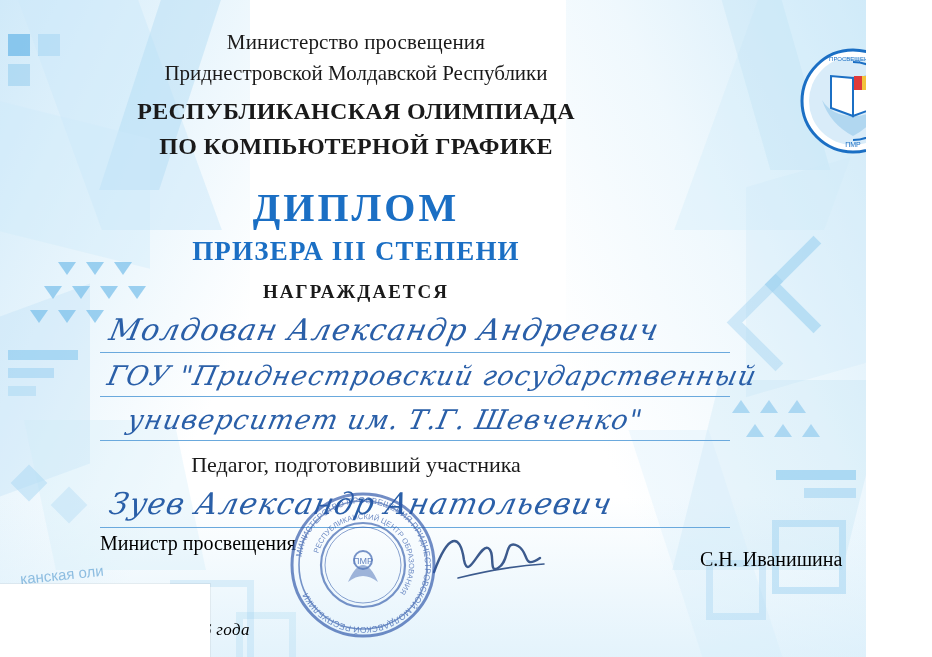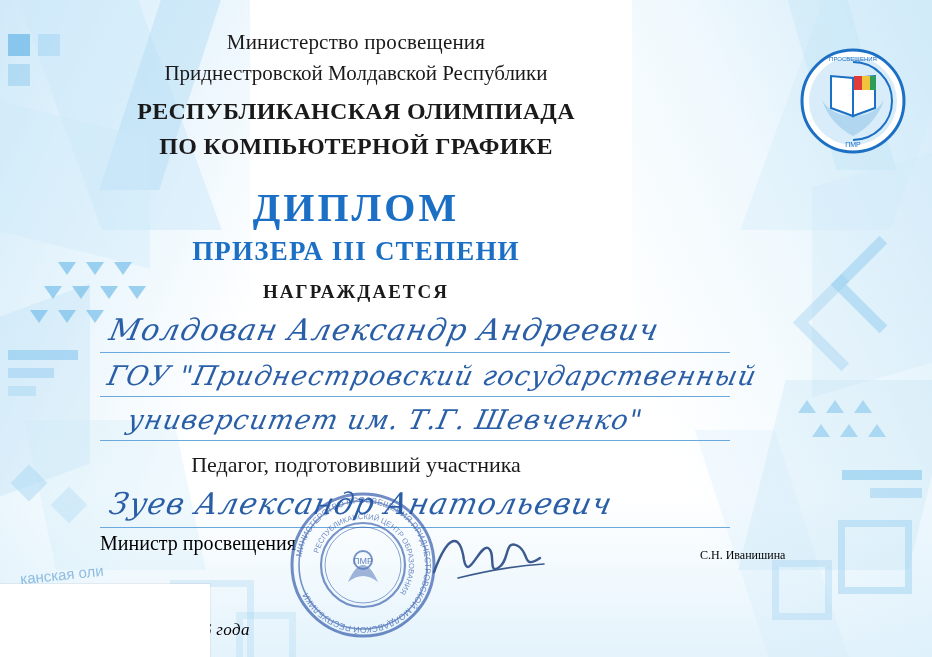--- a/index.html
+++ b/index.html
@@ -2,21 +2,21 @@
 <html><head>
 <meta charset="utf-8">
 <style>
   html, body {
     margin: 0;
     padding: 0;
     background: #ffffff;
   }
   #page {
     position: relative;
-    width: 932px;
+    width: 866px;
     height: 657px;
     overflow: hidden;
     background: #ffffff;
     font-family: "Liberation Serif", serif;
   }
 
   
   .bg-layer {
     position: absolute;
     inset: 0;
@@ -164,21 +164,21 @@
   .minister-label {
     position: absolute;
     left: 100px;
     top: 532px;
     font-size: 20px;
   }
   .minister-name {
     position: absolute;
     left: 700px;
     top: 548px;
-    font-size: 12px;
+    font-size: 20px;
   }
   .place-date {
     position: absolute;
     left: 0; right: 0;
     top: 620px;
     font-size: 17px;
     font-style: italic;
     letter-spacing: 0.4px;
   }
 

